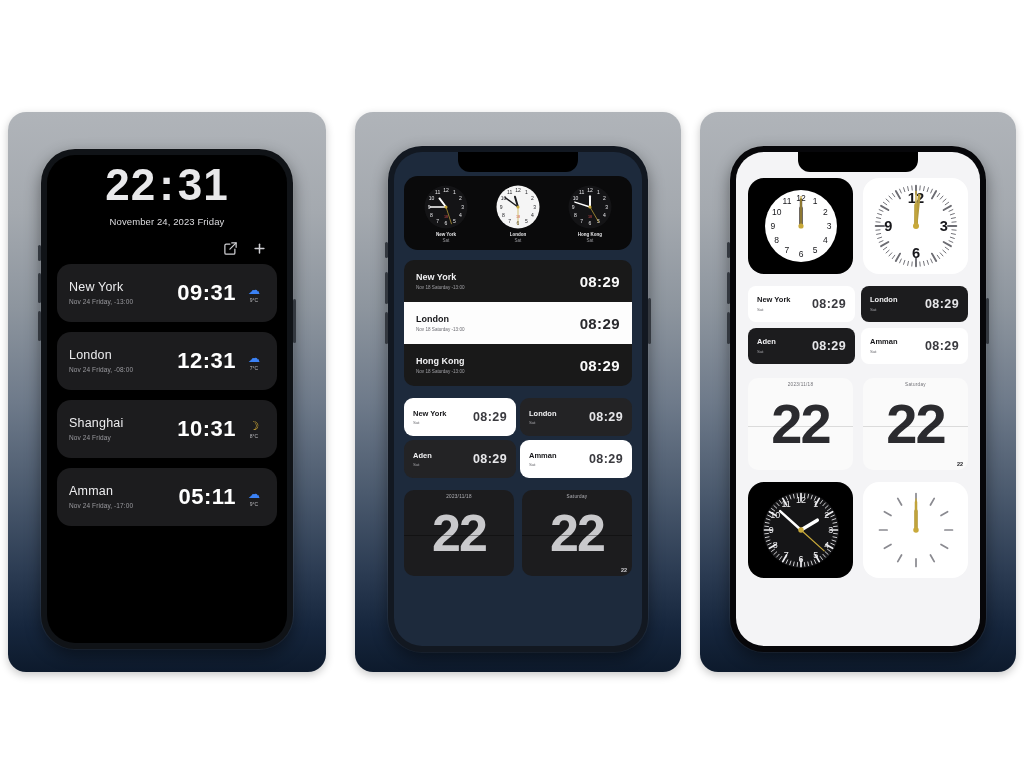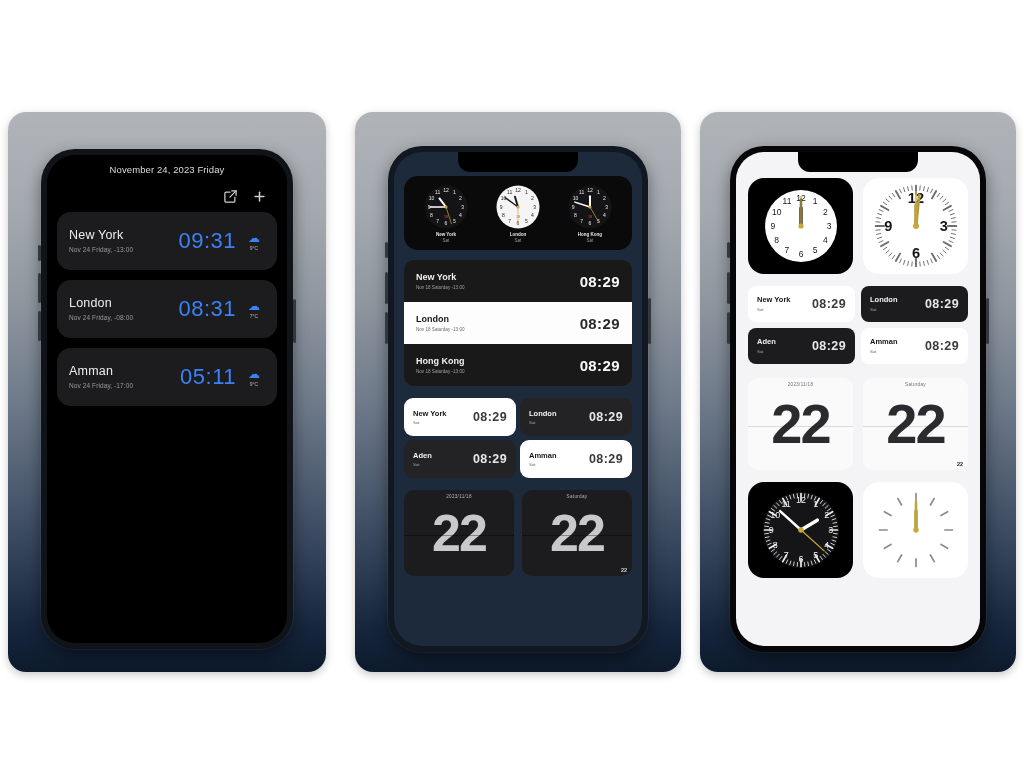--- a/index.html
+++ b/index.html
@@ -160,23 +160,23 @@
     letter-spacing: 0.2px;
     line-height: 1.1;
   }
   .city-sub {
     color: #9a9a9f;
     font-size: 6.5px;
     margin-top: 3px;
     letter-spacing: 0.1px;
   }
   .city-time {
-    color: #3b82f6;
+    color: #ffffff;
     font-size: 22px;
-    font-weight: normal;
+    font-weight: bold;
     letter-spacing: 0.5px;
   }
   .city-weather {
     width: 22px;
     margin-left: 7px;
     text-align: center;
   }
   .wx-glyph { font-size: 12px; line-height: 1; display:block; }
   .wx-temp {
     font-size: 5px;
@@ -365,20 +365,23 @@
   <div class="showcase" id="showcase-1">
     <div class="device dark-frame" style="left:33px; top:37px; width:252px; height:500px;">
       <div class="side-btn" style="top:96px; height:16px;"></div>
       <div class="side-btn" style="top:124px; height:30px;"></div>
       <div class="side-btn" style="top:162px; height:30px;"></div>
       <div class="side-btn-r" style="top:150px; height:44px;"></div>
 
       <div class="screen screen-black">
 
 
+        <div class="p1-bigtime">
+          <span>22</span><span class="colon">:</span><span>31</span>
+        </div>
         <div class="p1-date">November 24, 2023 Friday</div>
 
         <div class="p1-actions">
           <span class="act-icon">
             <svg viewBox="0 0 24 24" width="15" height="15" fill="none" stroke="currentColor" stroke-width="2" stroke-linecap="round" stroke-linejoin="round">
               <path d="M19 13v6a2 2 0 0 1-2 2H5a2 2 0 0 1-2-2V7a2 2 0 0 1 2-2h6"></path>
               <polyline points="14 3 21 3 21 10"></polyline>
               <line x1="11" y1="13" x2="21" y2="3"></line>
             </svg>
           </span>
@@ -400,24 +403,35 @@
               <div class="city-weather">
                 <span class="wx-glyph" style="color:#3b82f6">☁</span>
                 <span class="wx-temp">9°C</span>
               </div>
             </div>
             <div class="city-row">
               <div class="city-left">
                 <div class="city-name">London</div>
                 <div class="city-sub">Nov 24 Friday, -08:00</div>
               </div>
-              <div class="city-time">08:31</div>
+              <div class="city-time">12:31</div>
               <div class="city-weather">
                 <span class="wx-glyph" style="color:#3b82f6">☁</span>
                 <span class="wx-temp">7°C</span>
+              </div>
+            </div>
+            <div class="city-row">
+              <div class="city-left">
+                <div class="city-name">Shanghai</div>
+                <div class="city-sub">Nov 24 Friday</div>
+              </div>
+              <div class="city-time">10:31</div>
+              <div class="city-weather">
+                <span class="wx-glyph" style="color:#e0b63a">☽</span>
+                <span class="wx-temp">8°C</span>
               </div>
             </div>
             <div class="city-row">
               <div class="city-left">
                 <div class="city-name">Amman</div>
                 <div class="city-sub">Nov 24 Friday, -17:00</div>
               </div>
               <div class="city-time">05:11</div>
               <div class="city-weather">
                 <span class="wx-glyph" style="color:#3b82f6">☁</span>

